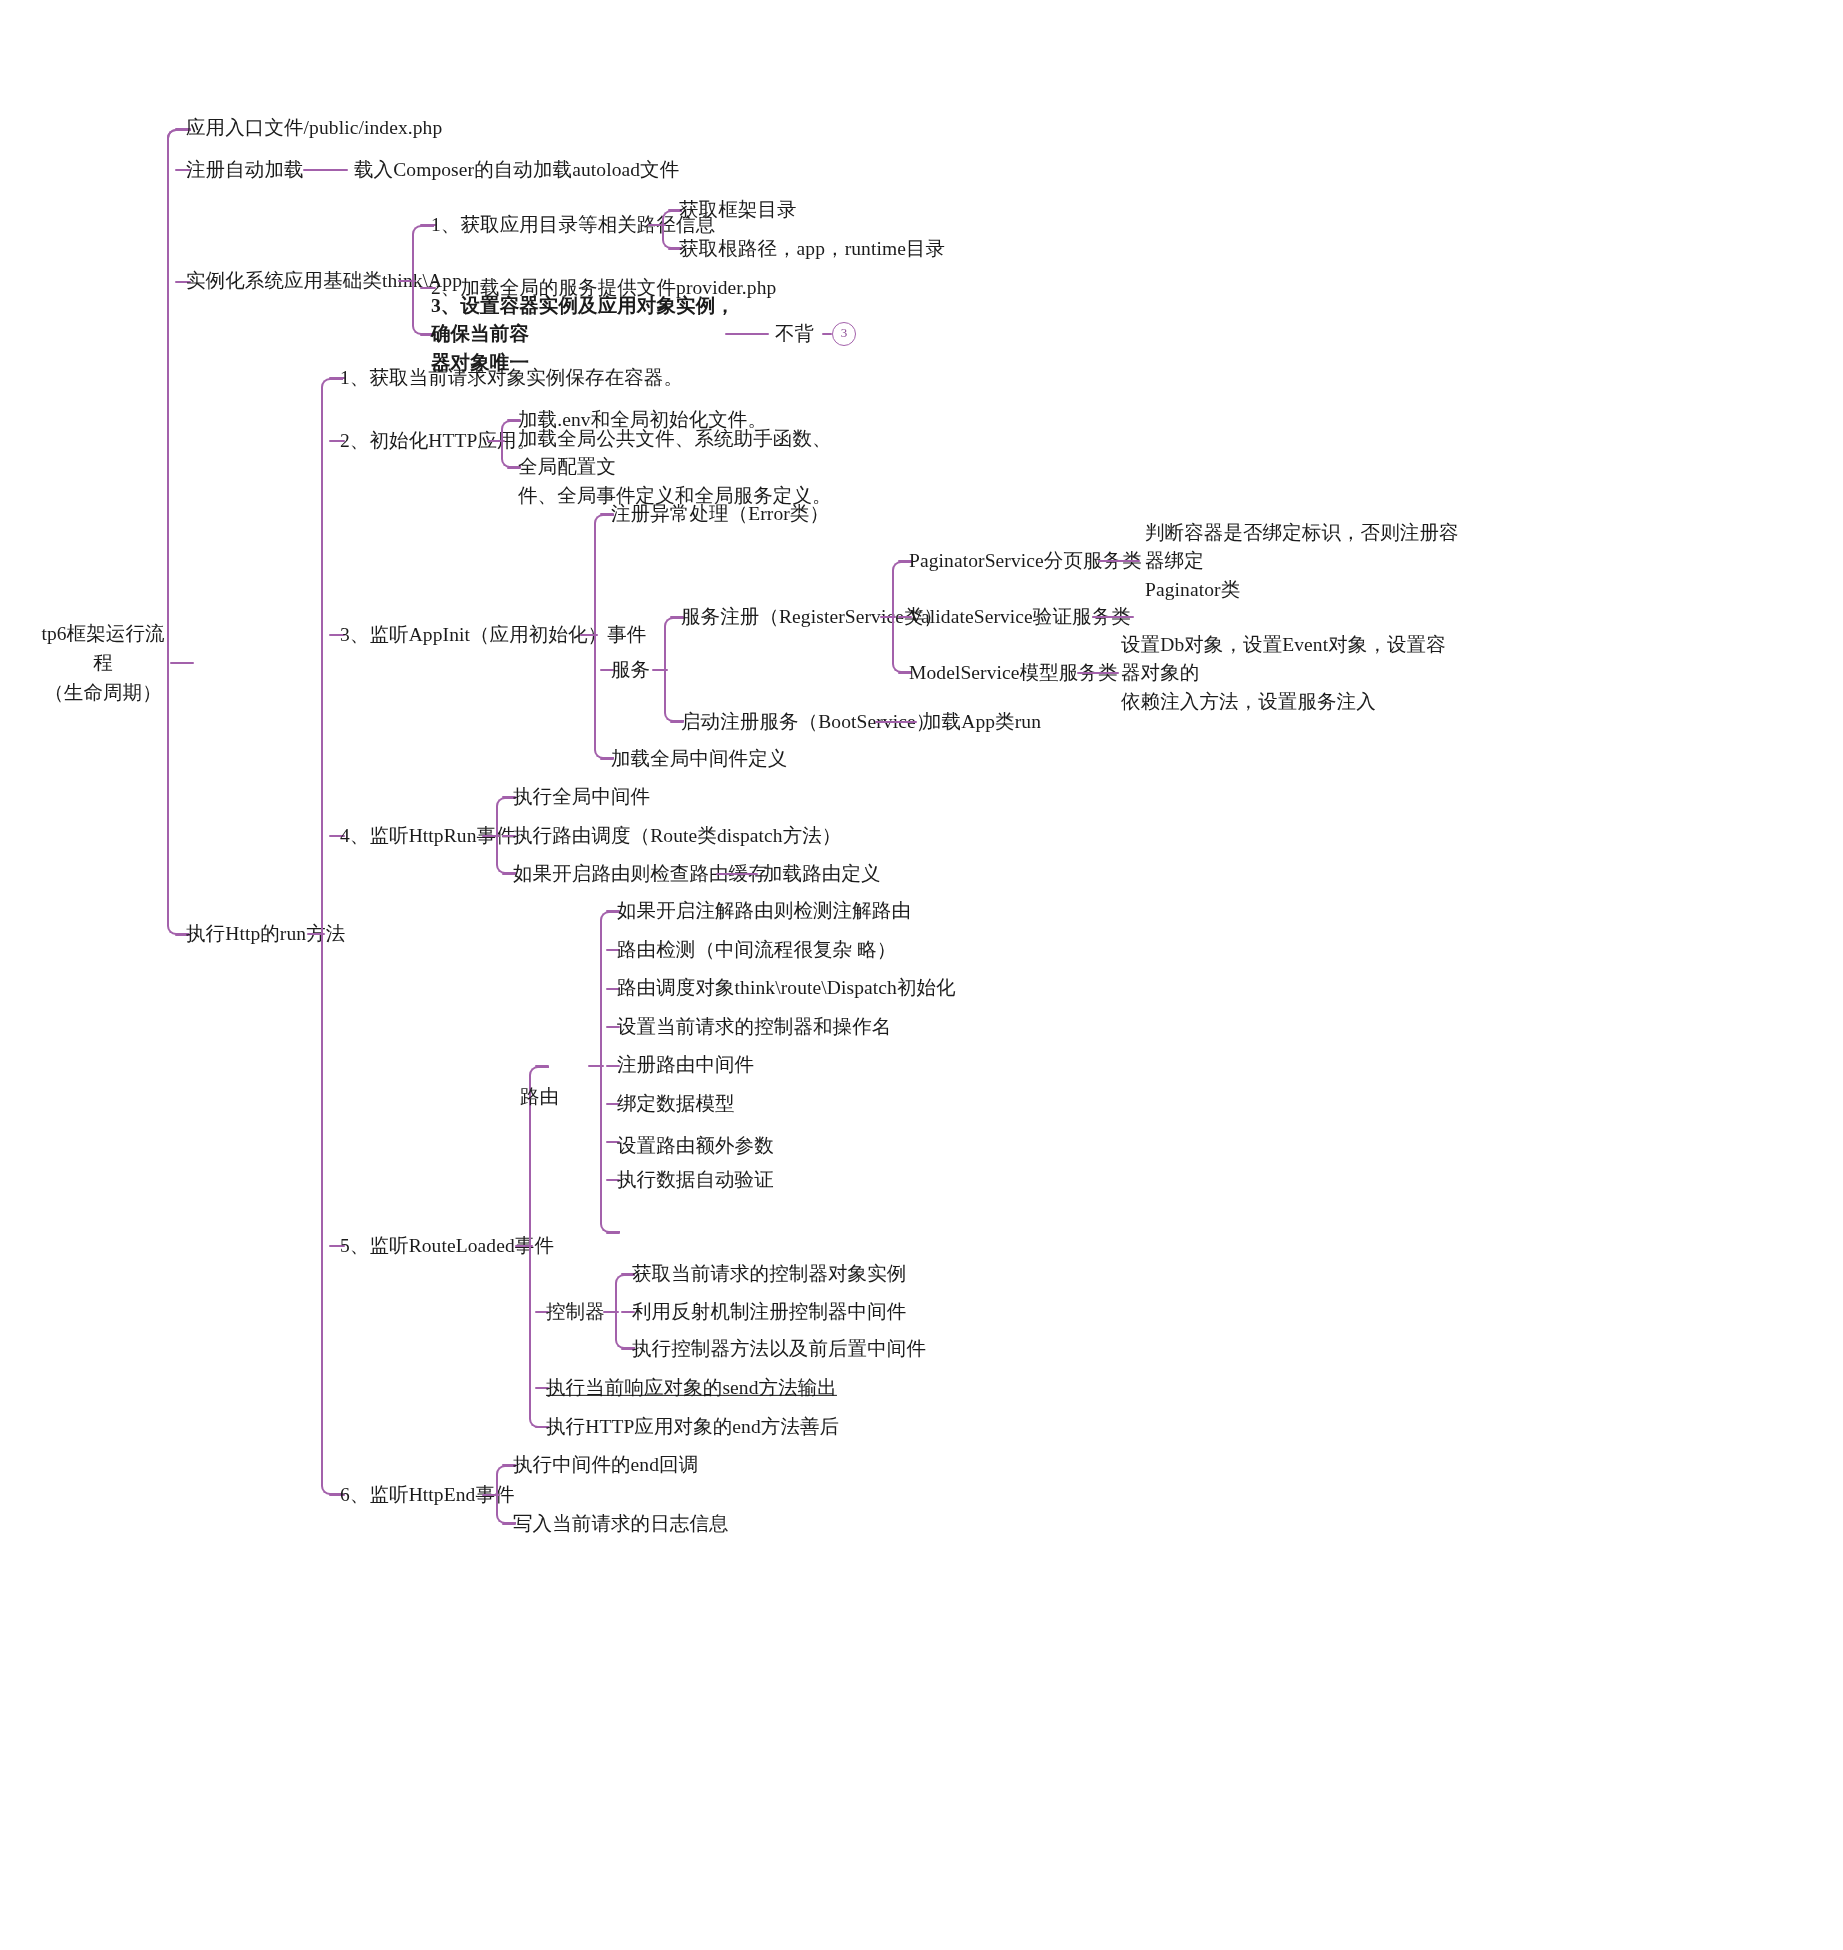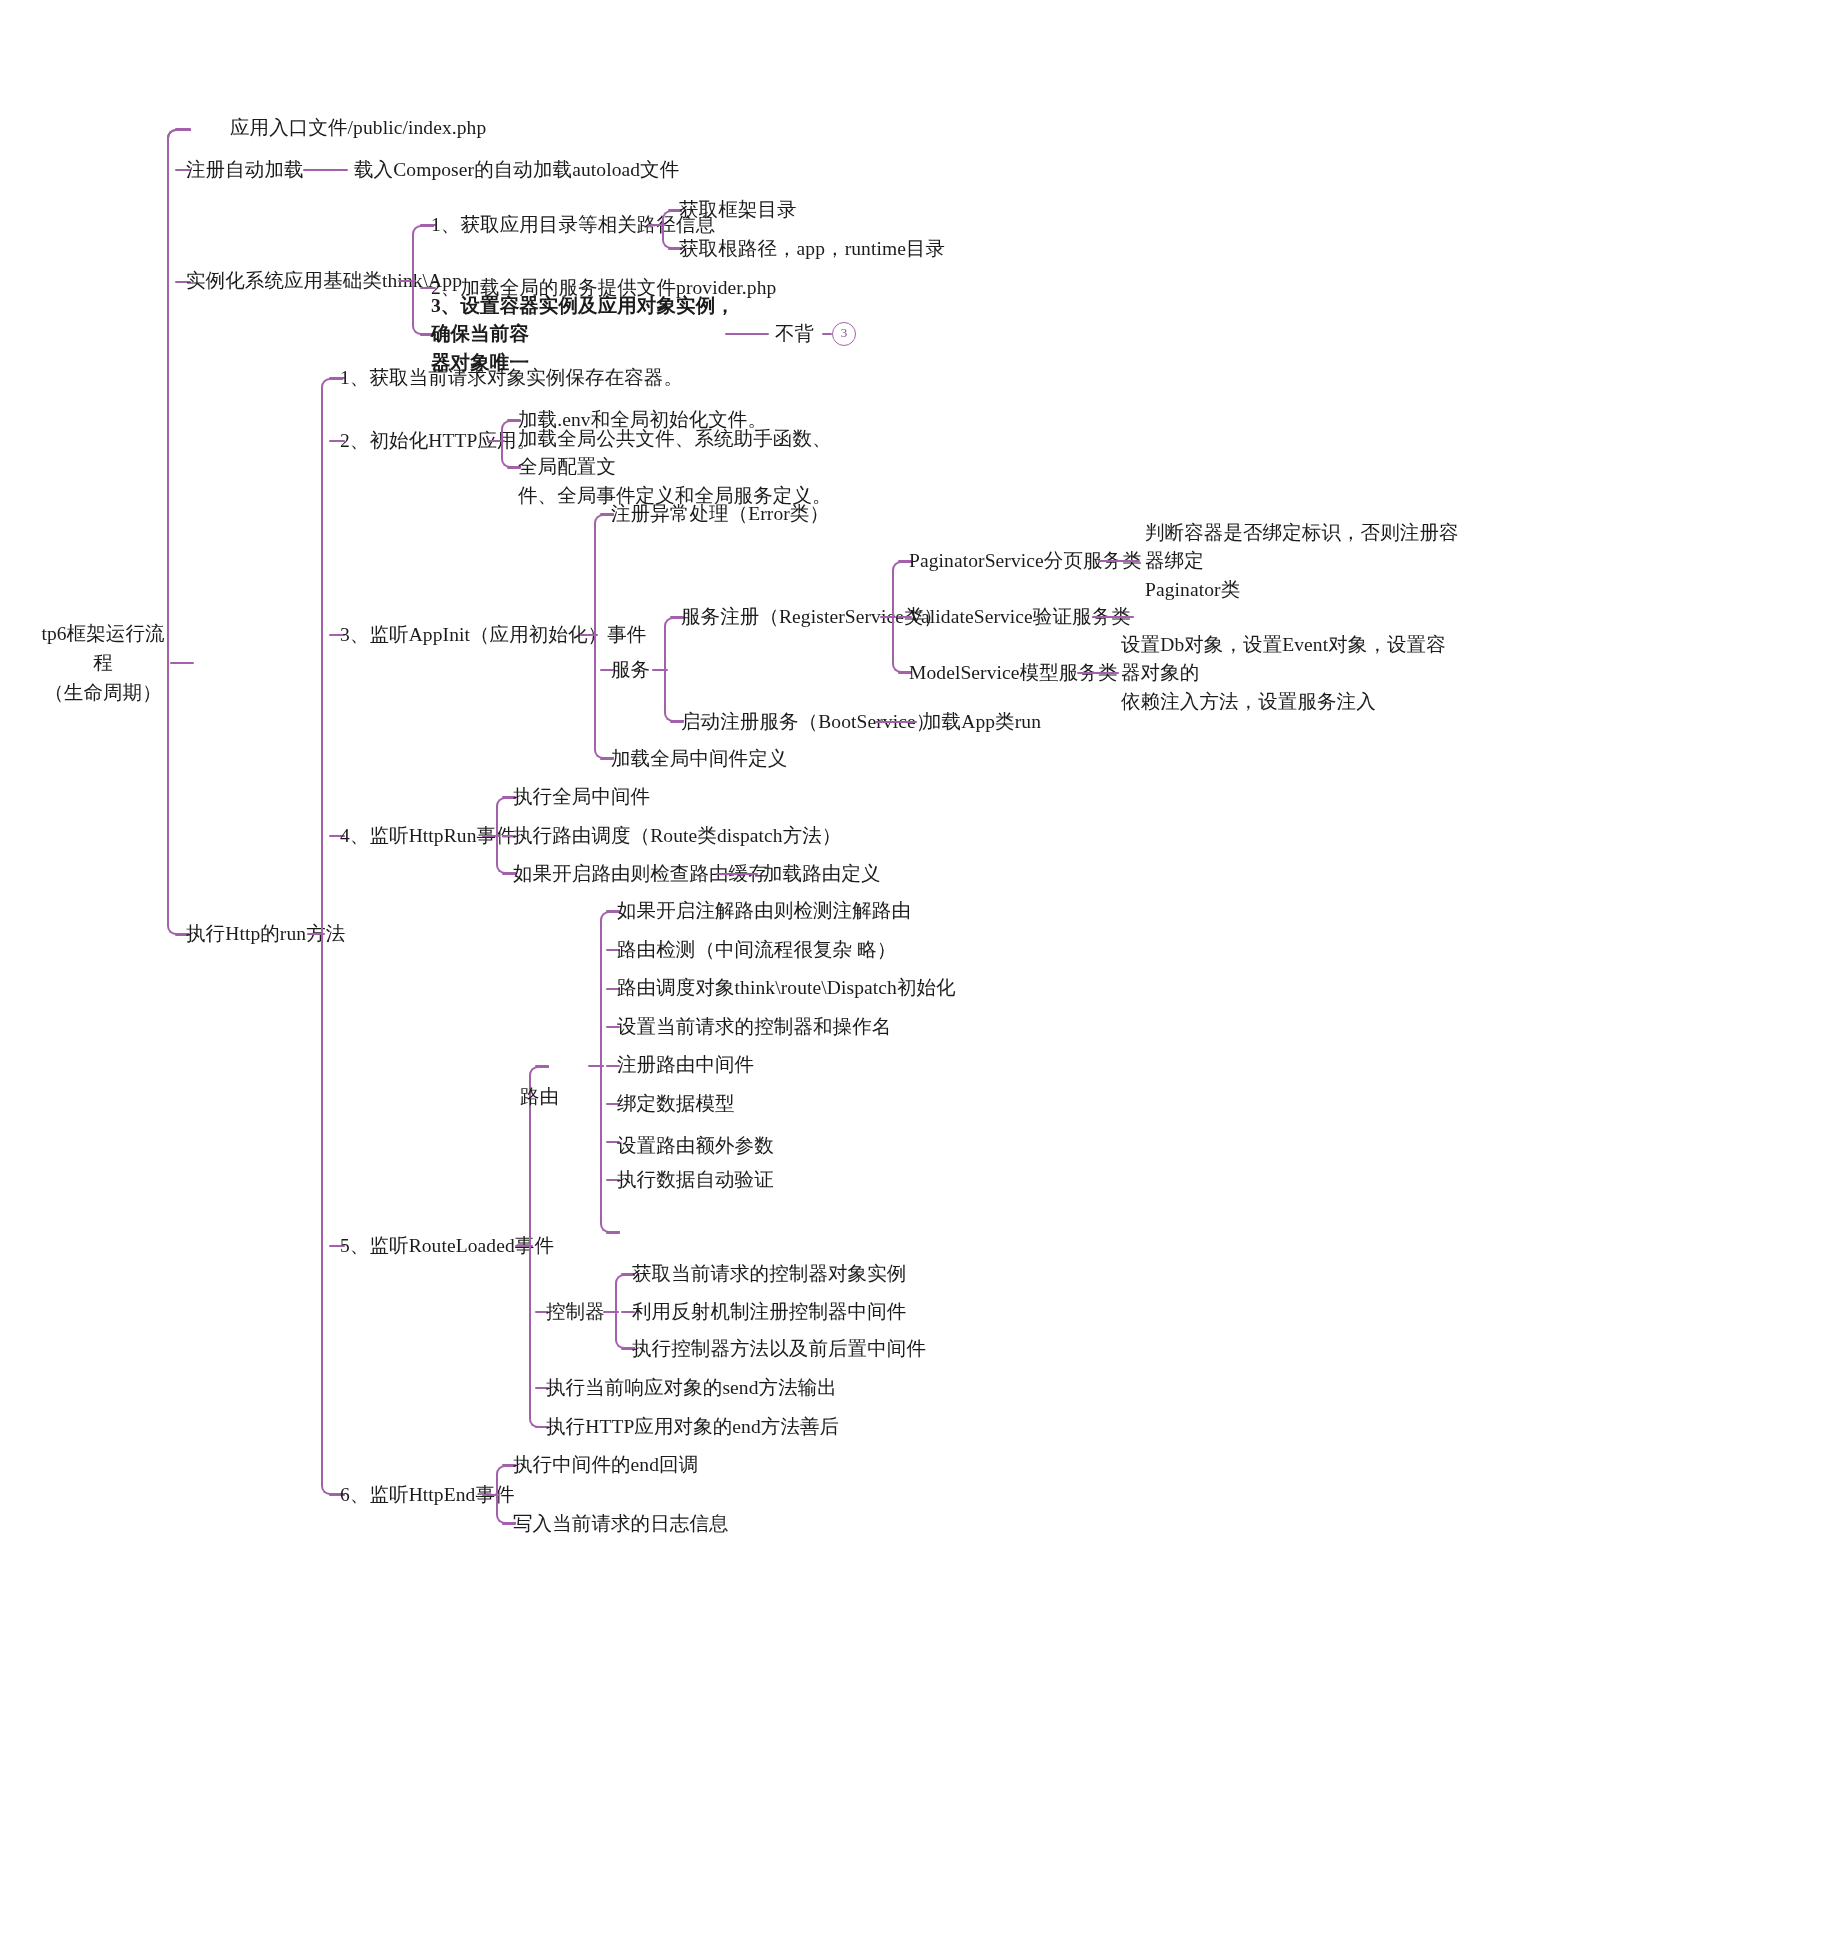--- a/index.html
+++ b/index.html
@@ -84,21 +84,21 @@
 
   <div class="elbow tl" style="left:167px; top:129px; width:22px; height:535px;"></div>
   <div class="elbow bl" style="left:167px; top:662px; width:22px; height:273px;"></div>
 
   <div class="conn h" style="left:175px; top:128px; width:16px;"></div>
   <div class="elbow tl" style="left:167px; top:129px; width:24px; height:42px;"></div>
   <div class="conn h" style="left:175px; top:169px; width:16px;"></div>
   <div class="conn h" style="left:175px; top:281px; width:16px;"></div>
   <div class="conn h" style="left:175px; top:934px; width:16px;"></div>
 
-  <div class="node" style="left:186px; top:128px;margin-left:44px;">应用入口文件/public/index.php</div>
+  <div class="node" style="left:186px; top:128px;">应用入口文件/public/index.php</div>
 
   <div class="node" style="left:186px; top:170px;">注册自动加载</div>
   <div class="conn h" style="left:303px; top:169px; width:45px;"></div>
   <div class="node" style="left:354px; top:170px;">载入Composer的自动加载autoload文件</div>
 
   <div class="node" style="left:186px; top:281px;">实例化系统应用基础类think\App</div>
   <div class="conn h" style="left:398px; top:280px; width:18px;"></div>
 
   <div class="elbow tl" style="left:412px; top:225px; width:22px; height:56px;"></div>
   <div class="elbow bl" style="left:412px; top:280px; width:22px; height:55px;"></div>
@@ -205,21 +205,21 @@
 
   <div class="conn h" style="left:515px; top:1245px; width:18px;"></div>
   <div class="elbow tl" style="left:529px; top:1066px; width:20px; height:180px;"></div>
   <div class="elbow bl" style="left:529px; top:1245px; width:20px; height:183px;"></div>
   <div class="conn h" style="left:535px; top:1065px; width:14px;"></div>
   <div class="conn h" style="left:535px; top:1311px; width:14px;"></div>
   <div class="conn h" style="left:535px; top:1387px; width:14px;"></div>
   <div class="conn h" style="left:535px; top:1426px; width:14px;"></div>
   <div class="node" style="left:520px; top:1066px;margin-top:31px;">路由</div>
   <div class="node" style="left:546px; top:1312px;">控制器</div>
-  <div class="node" style="left:546px; top:1388px;">执行当前响应对象的send方法输出</div>
+  <div class="node" style="left:546px; top:1388px;text-decoration:underline;">执行当前响应对象的send方法输出</div>
   <div class="node" style="left:546px; top:1427px;">执行HTTP应用对象的end方法善后</div>
 
   <div class="conn h" style="left:588px; top:1065px; width:16px;"></div>
   <div class="elbow tl" style="left:600px; top:911px; width:20px; height:155px;"></div>
   <div class="elbow bl" style="left:600px; top:1065px; width:20px; height:168px;"></div>
   <div class="conn h" style="left:606px; top:910px; width:14px;"></div>
   <div class="conn h" style="left:606px; top:949px; width:14px;"></div>
   <div class="conn h" style="left:606px; top:988px; width:14px;"></div>
   <div class="conn h" style="left:606px; top:1026px; width:14px;"></div>
   <div class="conn h" style="left:606px; top:1065px; width:14px;"></div>

